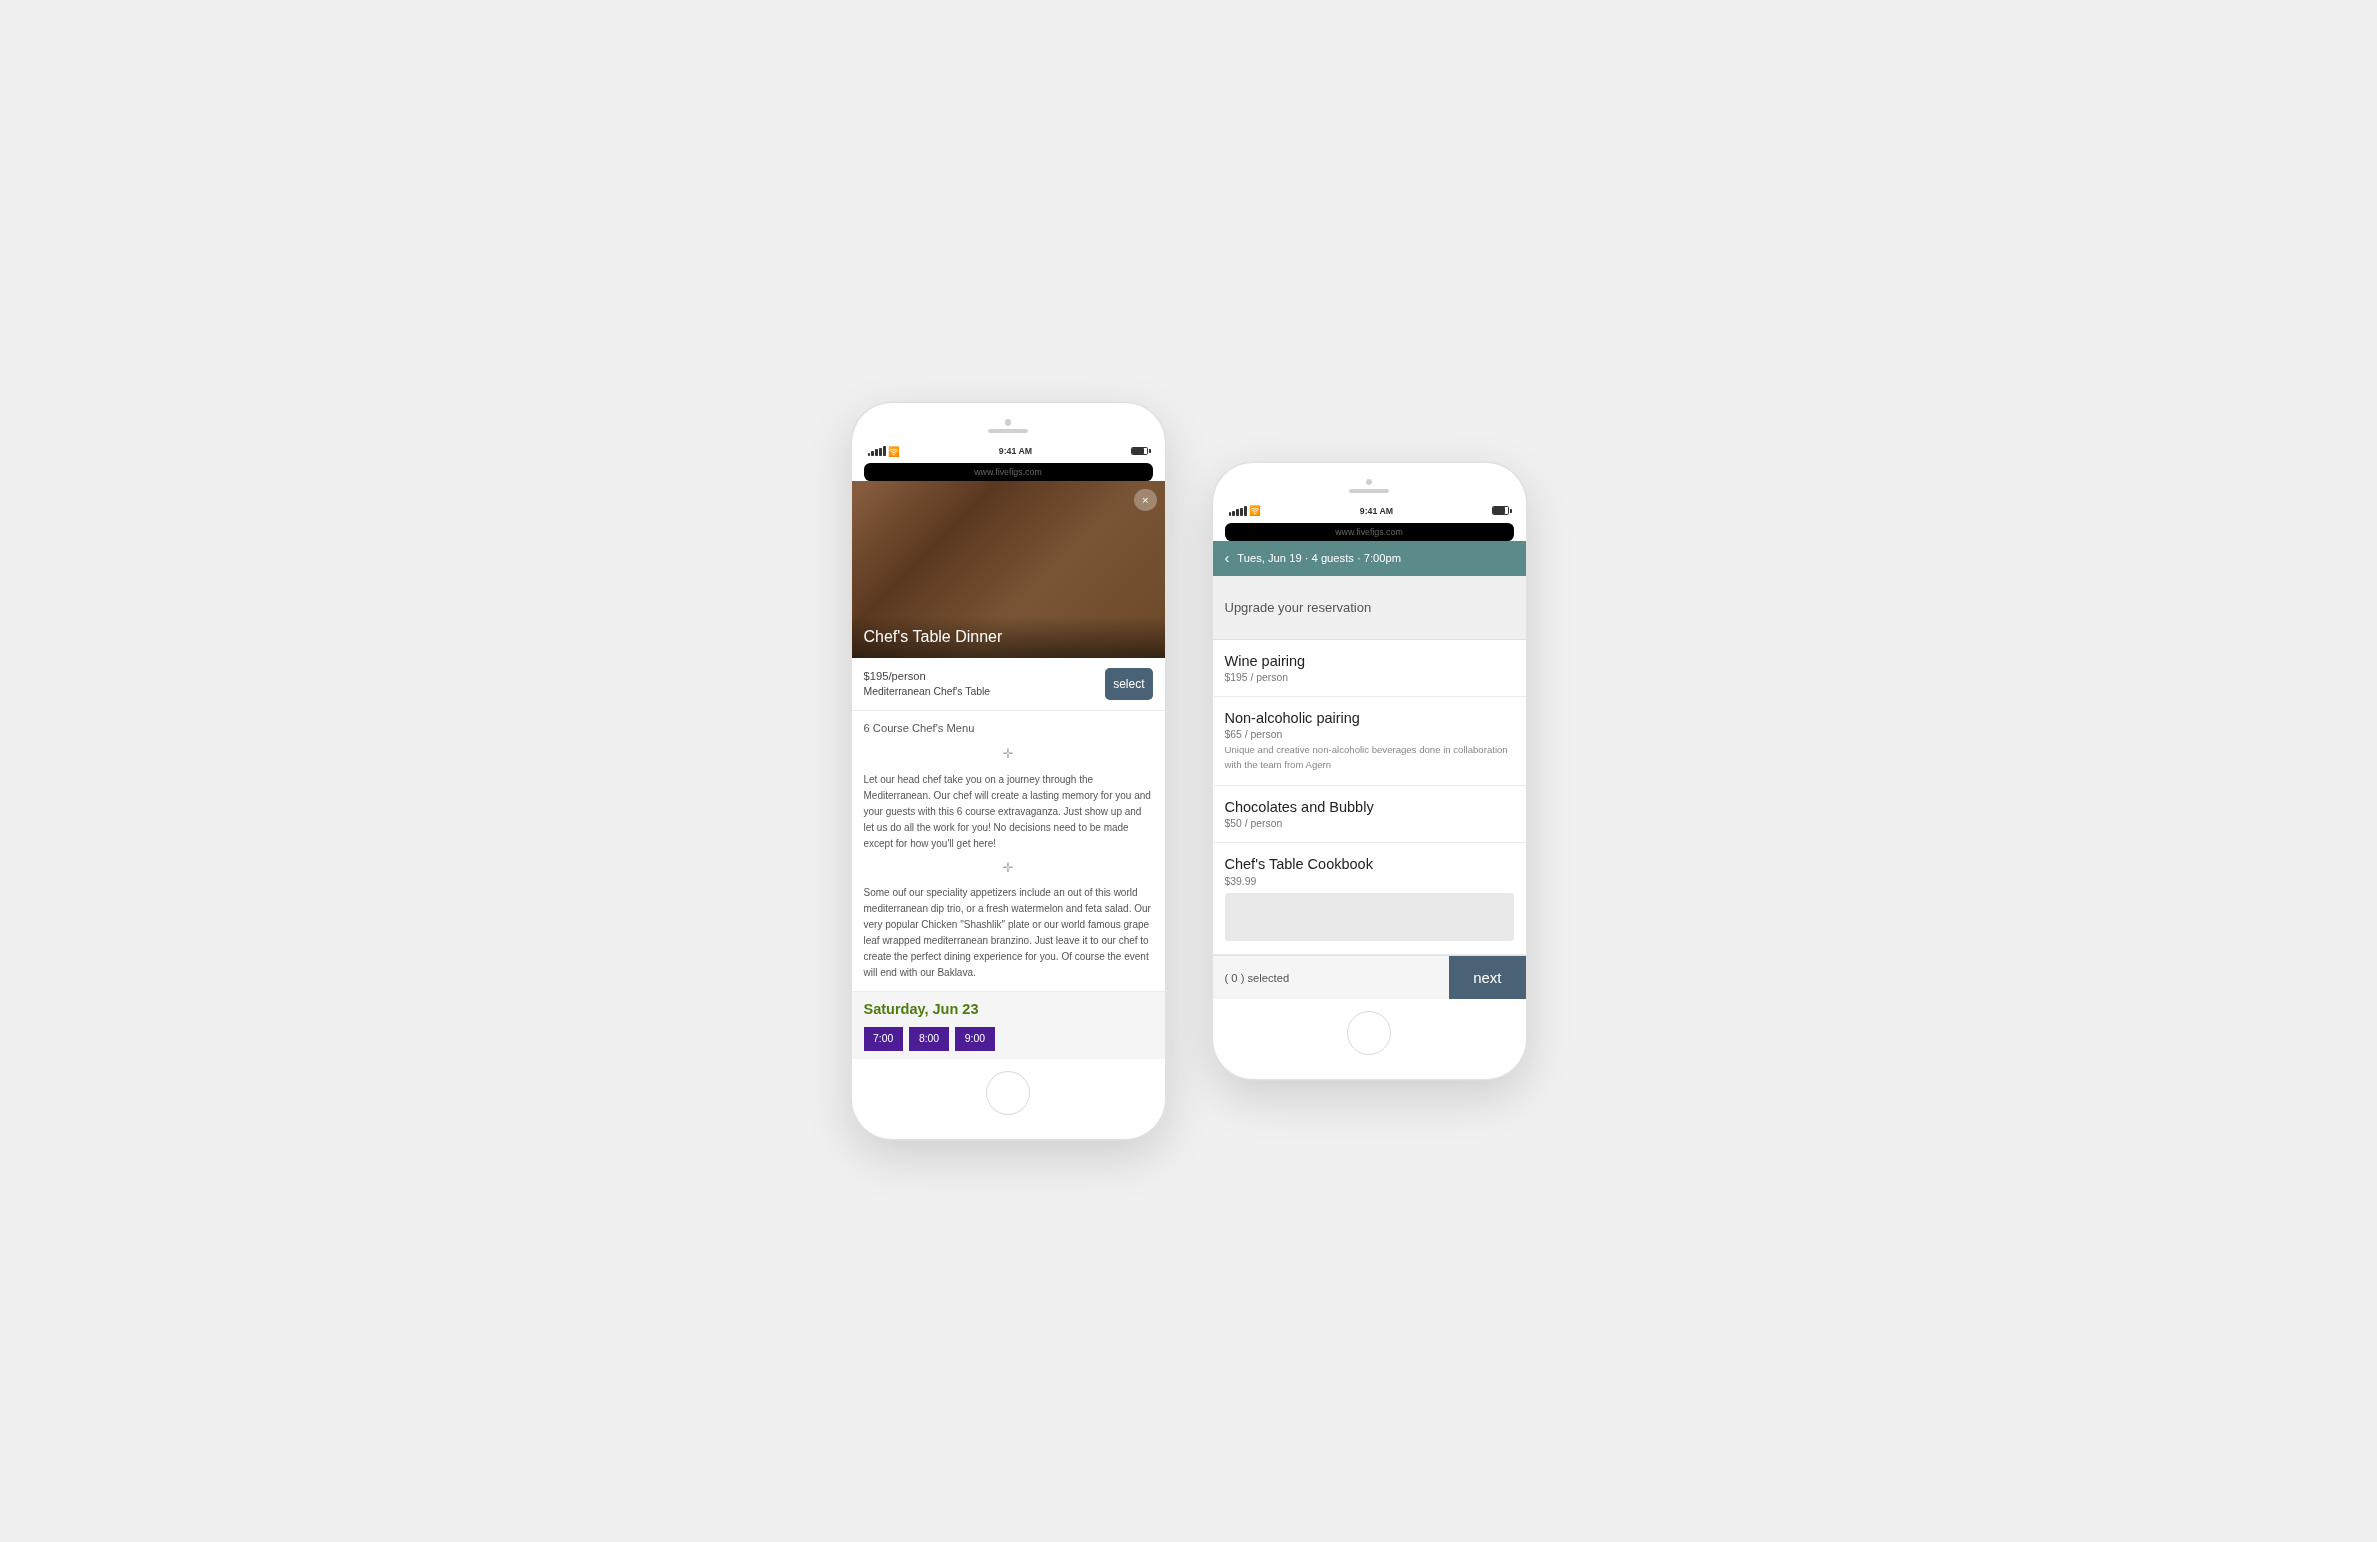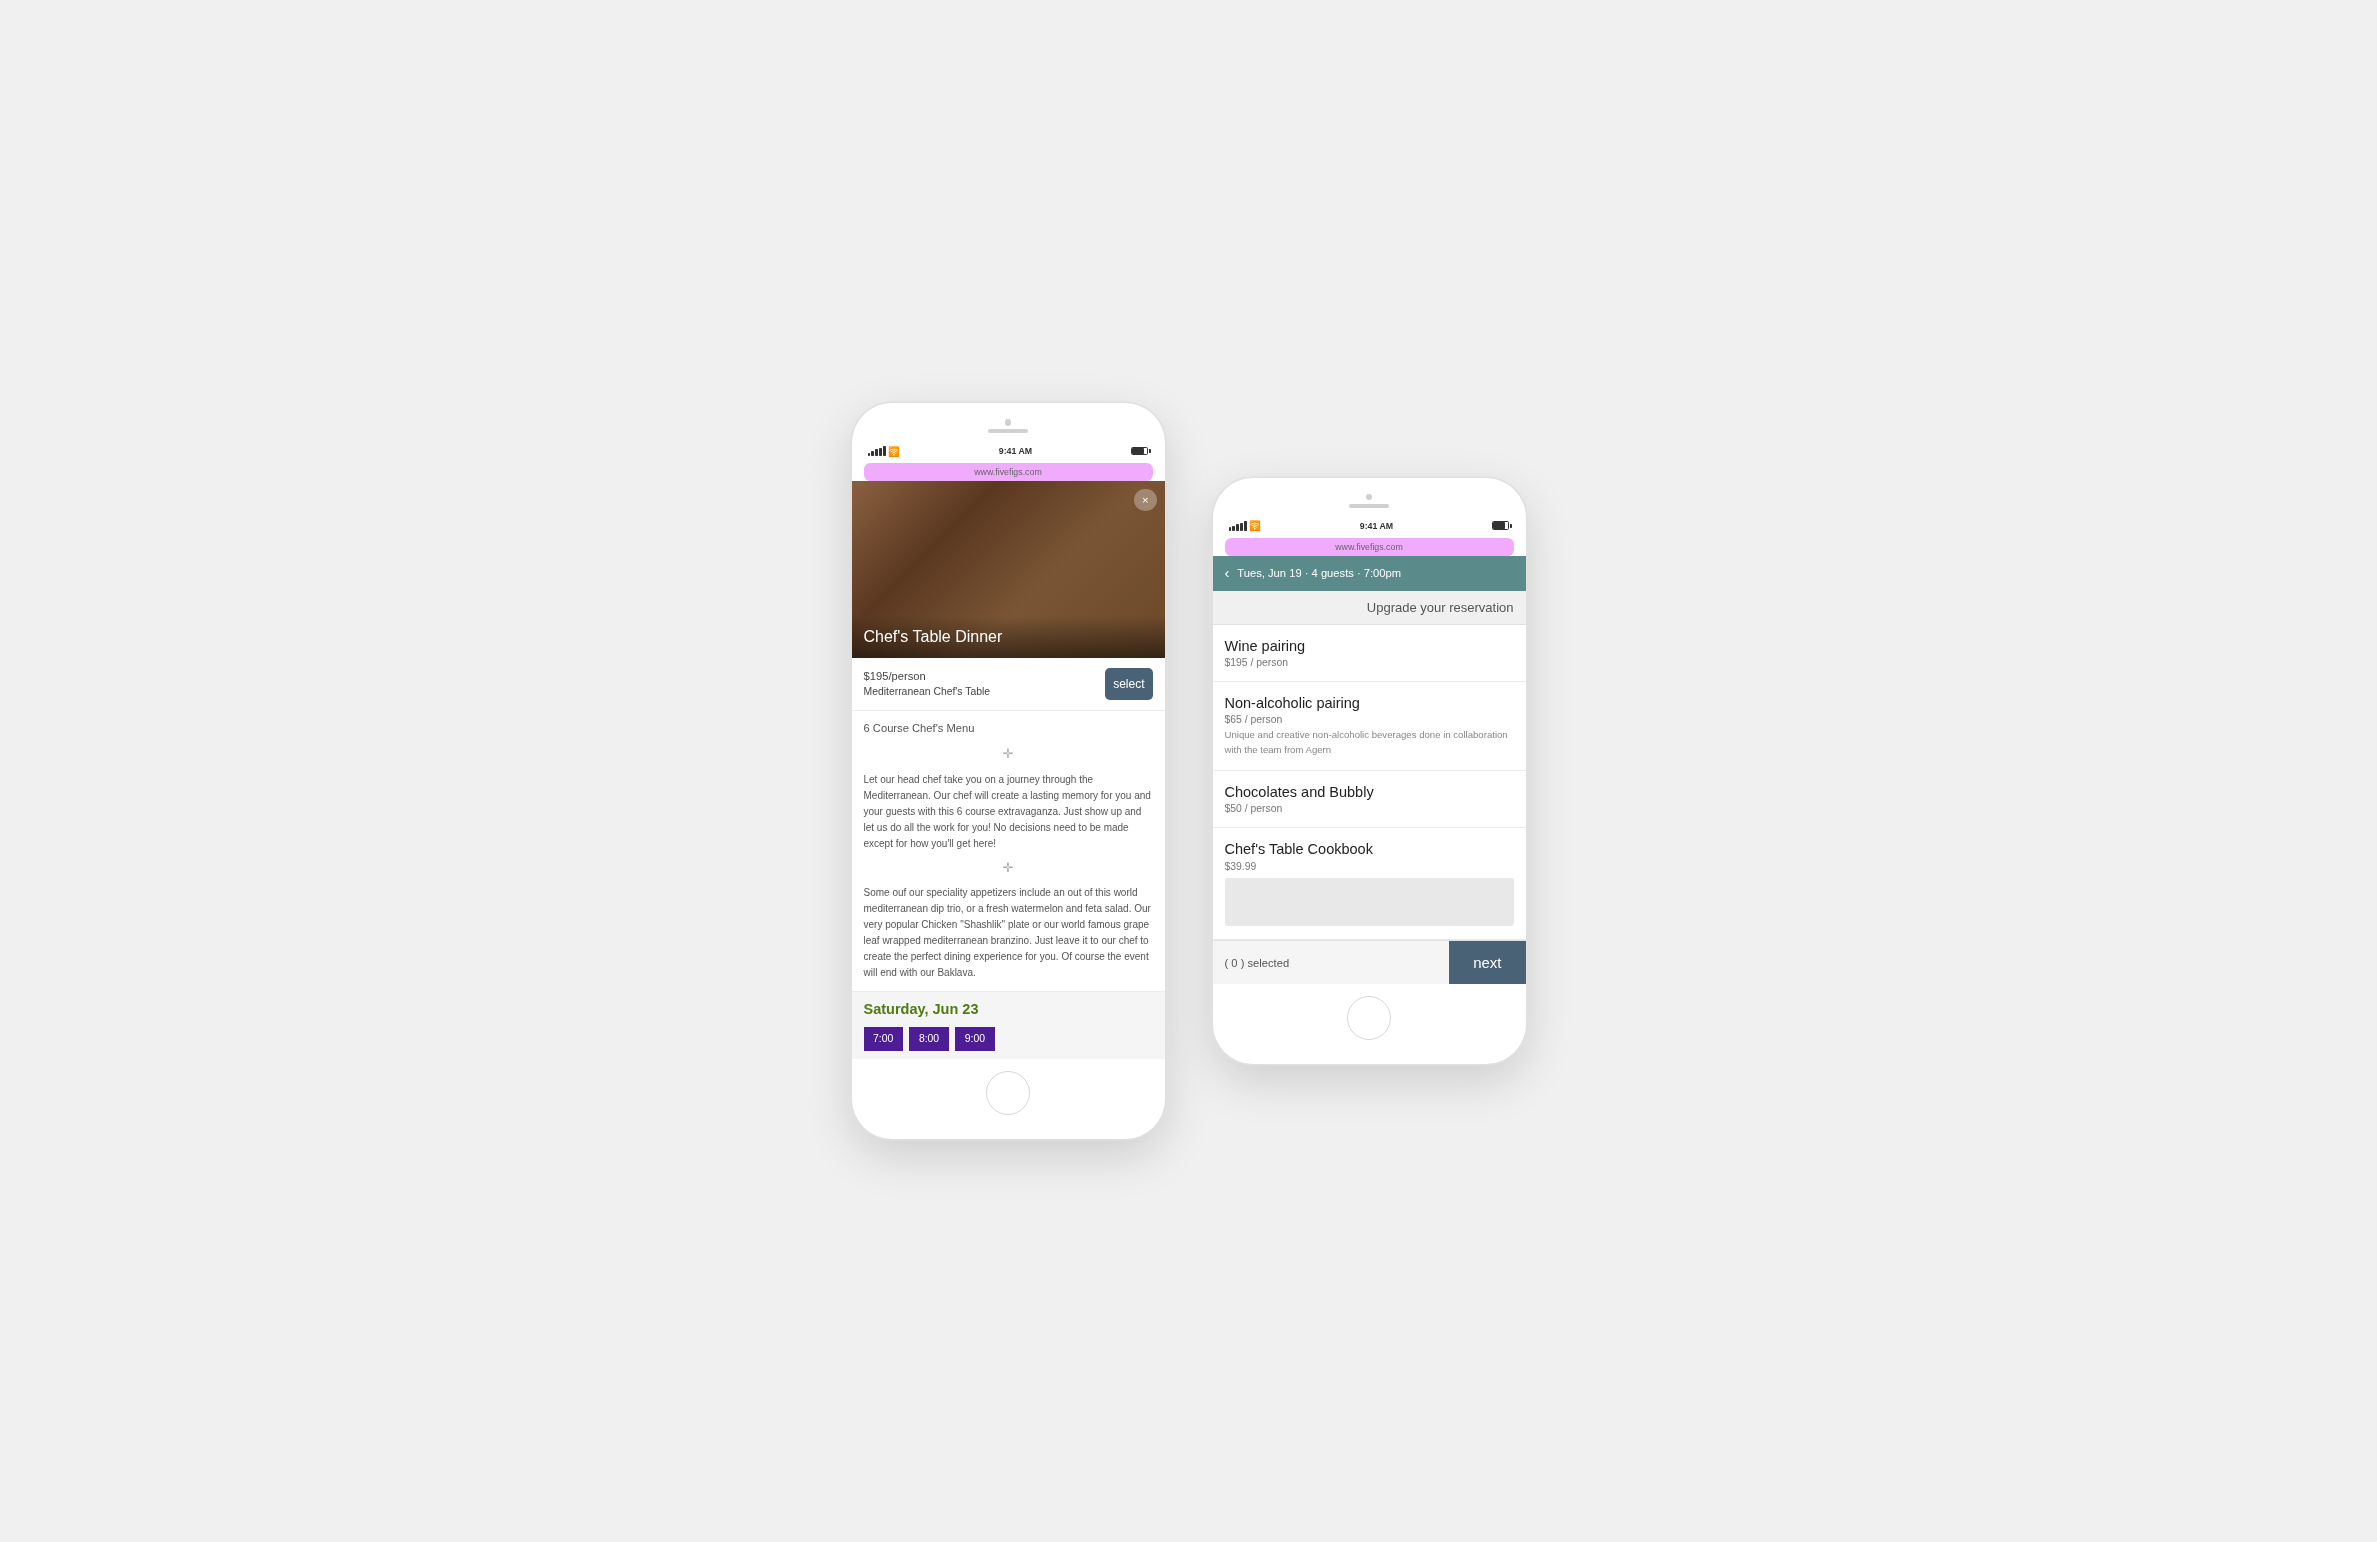--- a/index.html
+++ b/index.html
@@ -86,21 +86,21 @@
     .battery-fill {
       width: 80%;
       height: 100%;
       background: #333;
       border-radius: 0.8px;
     }
 
     
     .url-bar {
       width: calc(100% - 24px);
-      background: #f0abfc;
+      background: #000000;
       border-radius: 6.4px;
       padding: 4px 8px;
       font-size: 8.8px;
       color: #666;
       text-align: center;
       margin: 1.6px 0 0;
     }
 
     
     .phone-content {
@@ -235,22 +235,22 @@
       display: flex;
       align-items: center;
       gap: 8px;
       font-size: 11.2px;
     }
 
     .back-arrow { font-size: 14.5px; cursor: pointer; }
 
     .upgrade-title-bar {
       background: #f0f0f0;
-      padding: 9px 12px;
-      text-align: right;
+      padding: 24px 12px;
+      text-align: left;
       font-size: 13px;
       color: #555;
       border-bottom: 0.8px solid #e0e0e0;
     }
 
     .upgrade-item {
       padding: 13px 12px;
       border-bottom: 0.8px solid #ebebeb;
     }
 

